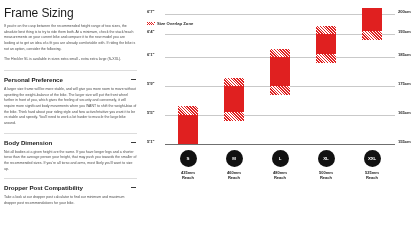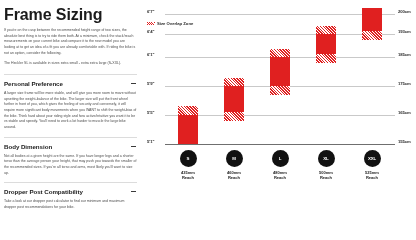--- a/index.html
+++ b/index.html
@@ -11,22 +11,22 @@
   }
   #page { position: relative; width: 416px; height: 225px; display: flex; }
 
   
   .left-col {
     width: 145px;
     padding: 6px 8px 0 4px;
     position: relative;
   }
   .main-heading {
-    font-size: 16px;
-    font-weight: bold;
+    font-size: 12px;
+    font-weight: normal;
     color: #1b1b1b;
     letter-spacing: -0.1px;
     margin-bottom: 4px;
   }
   .body-text {
     font-size: 3.5px;
     line-height: 1.62;
     color: #4a4a4a;
     letter-spacing: 0.02px;
   }

